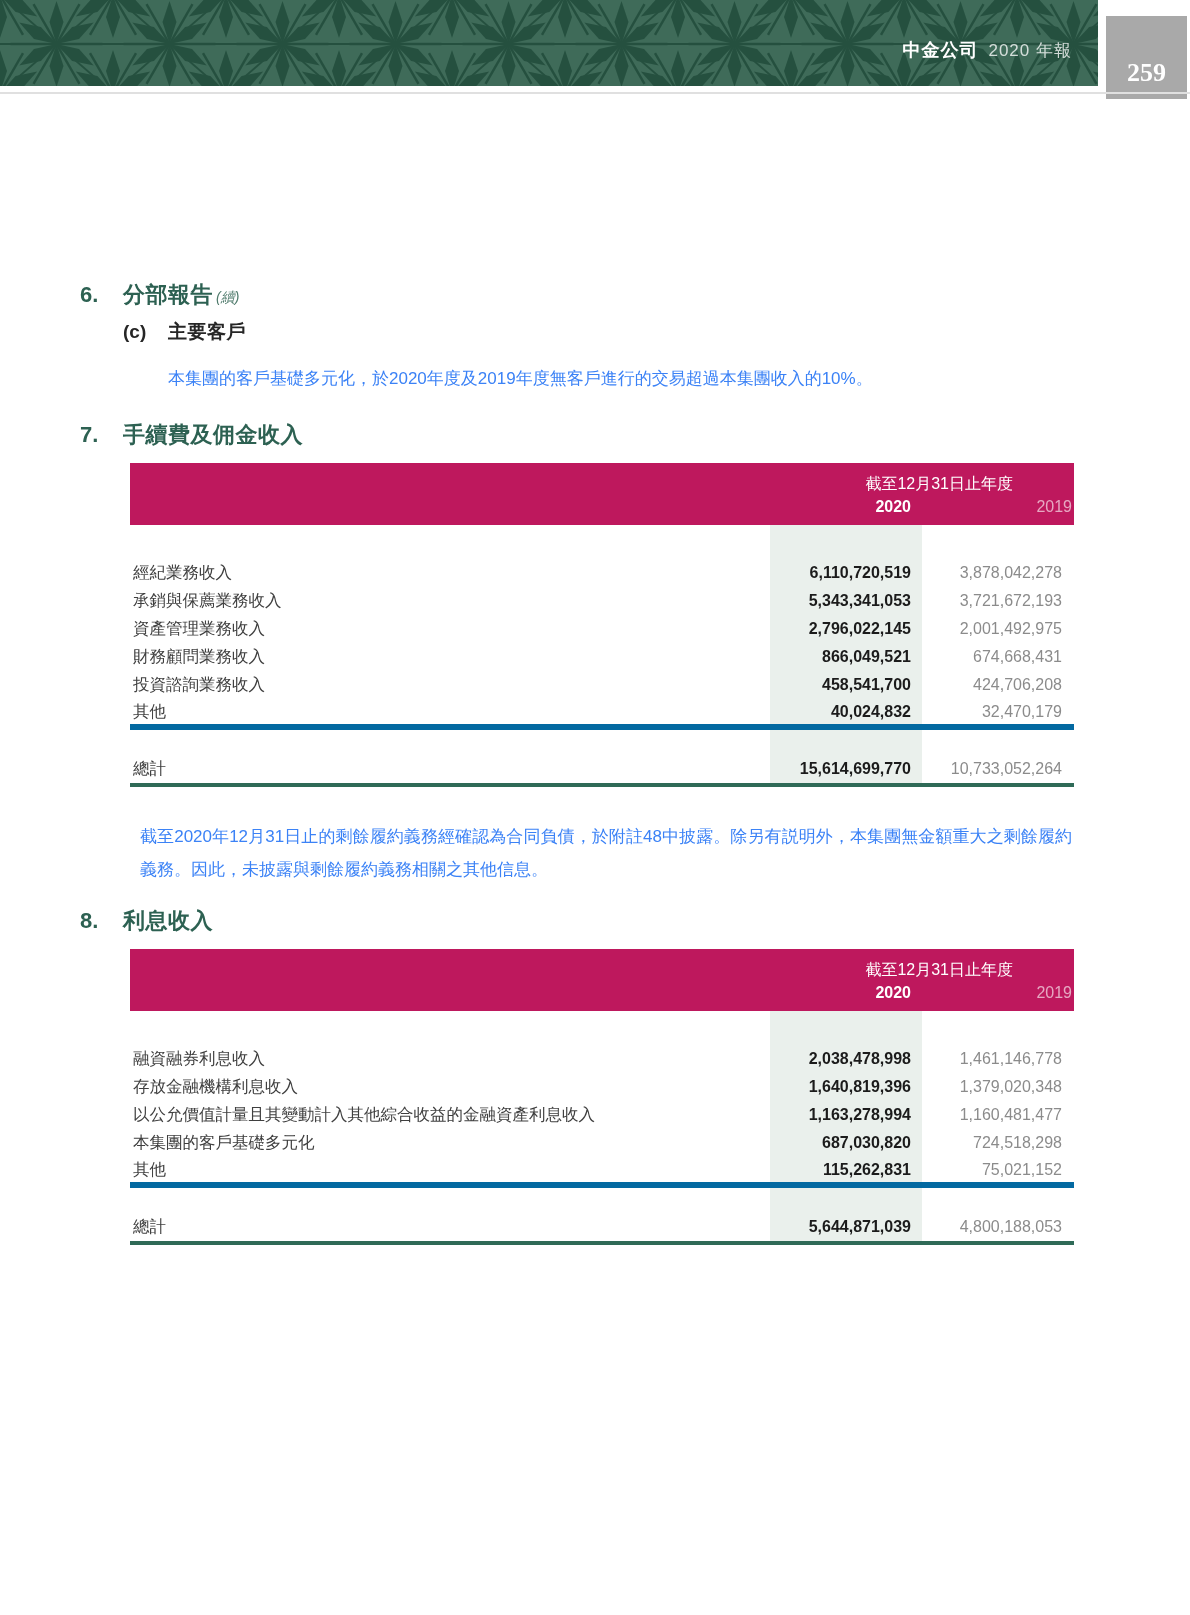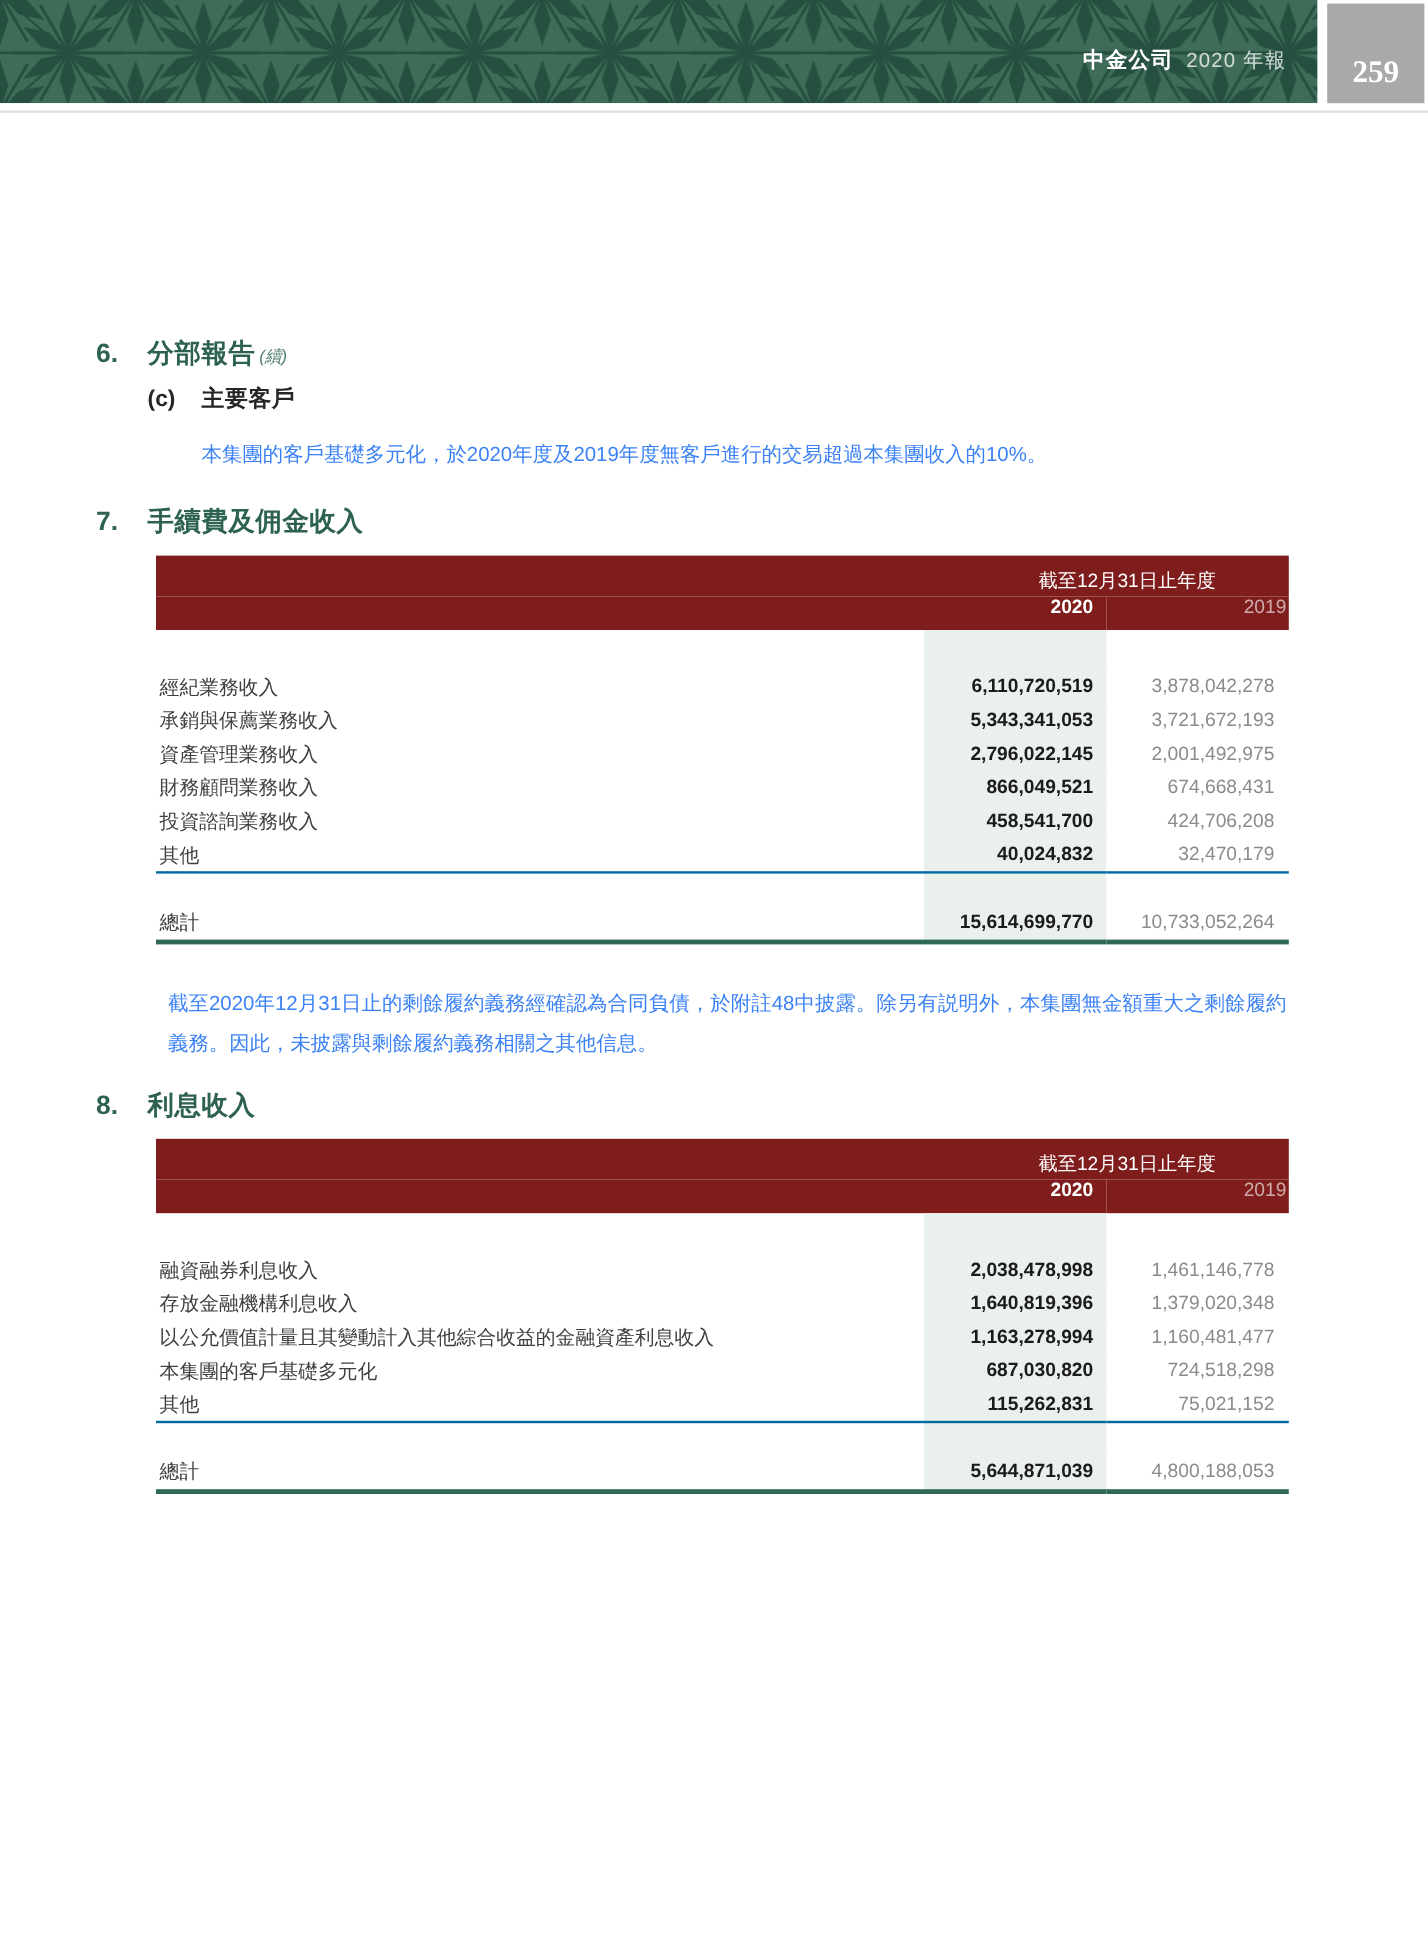--- a/index.html
+++ b/index.html
@@ -21,21 +21,21 @@
   .band svg { display: block; }
   .band-title {
     position: absolute; right: 26px; top: 0; height: 86px;
     display: flex; align-items: center; gap: 10px;
     padding-top: 14px;
     margin-left: 38px;
   }
   .brand { color: #ffffff; font-weight: 700; font-size: 18px; letter-spacing: 1px; }
   .report { color: rgba(255,255,255,0.78); font-size: 17px; letter-spacing: 1px; }
   .badge {
-    position: absolute; left: 1106px; top: 3px;
+    position: absolute; left: 1106px; top: 16px;
     width: 81px; height: 83px;
     background: #a9a9a9;
     display: flex; justify-content: center; align-items: flex-end;
     padding-bottom: 13px;
   }
   .badge span {
     font-family: "Liberation Serif", "DejaVu Serif", serif;
     color: #ffffff; font-size: 26px; line-height: 26px; font-weight: 700;
   }
   .header-rule {
@@ -56,36 +56,36 @@
     position: absolute; font-size: 17px; color: #3b82f6; line-height: 33px;
   }
   
   table.fin {
     position: absolute; left: 130px;
     width: 944px; border-collapse: collapse; table-layout: fixed;
   }
   col.c-label { width: 640px; }
   col.c-y20 { width: 152px; }
   col.c-y19 { width: 152px; }
-  thead th { background: #7f1d1d; font-weight: 400; }
+  thead th { background: #be185d; font-weight: 400; }
   tr.band1 th {
     height: 34px; text-align: right; vertical-align: bottom;
     padding: 0 61px 2px 0; color: #ffffff; font-size: 16px;
   }
   tr.band2 th { height: 28px; vertical-align: top; font-size: 16px; text-align: right; padding-top: 1px; }
   tr.band2 th.h20 { color: #ffffff; font-weight: 700; padding-right: 11px; text-align: right; }
   tr.band2 th.h19 { color: rgba(255,255,255,0.62); padding-right: 2px; }
   td { font-size: 16.5px; height: 28px; vertical-align: middle; }
   td.lbl { color: #3f3f3f; padding-left: 3px; }
   td.sh { background: #eaf0ec; }
   td.v20 { text-align: right; padding-right: 11px; font-weight: 700; color: #1b1b1b; font-size: 16px; }
   td.v19 { text-align: right; padding-right: 12px; color: #8b8b8b; font-size: 16px; }
   tr.spacer-top td { height: 34px; }
   tr.spacer-mid td { height: 28px; }
-  tr.rule-below td { border-bottom: 2px solid #0369a1; }
+  tr.rule-below td { border-bottom: 6px solid #0369a1; }
   tr.total td { height: 30px; border-bottom: 4px solid #2f6a57; }
   tr.total td.lbl { font-weight: 400; }
 </style>
 </head>
 <body>
 
 <div class="page">
 
   <div class="band">
     <svg width="1098" height="86" viewBox="0 0 1098 86">

